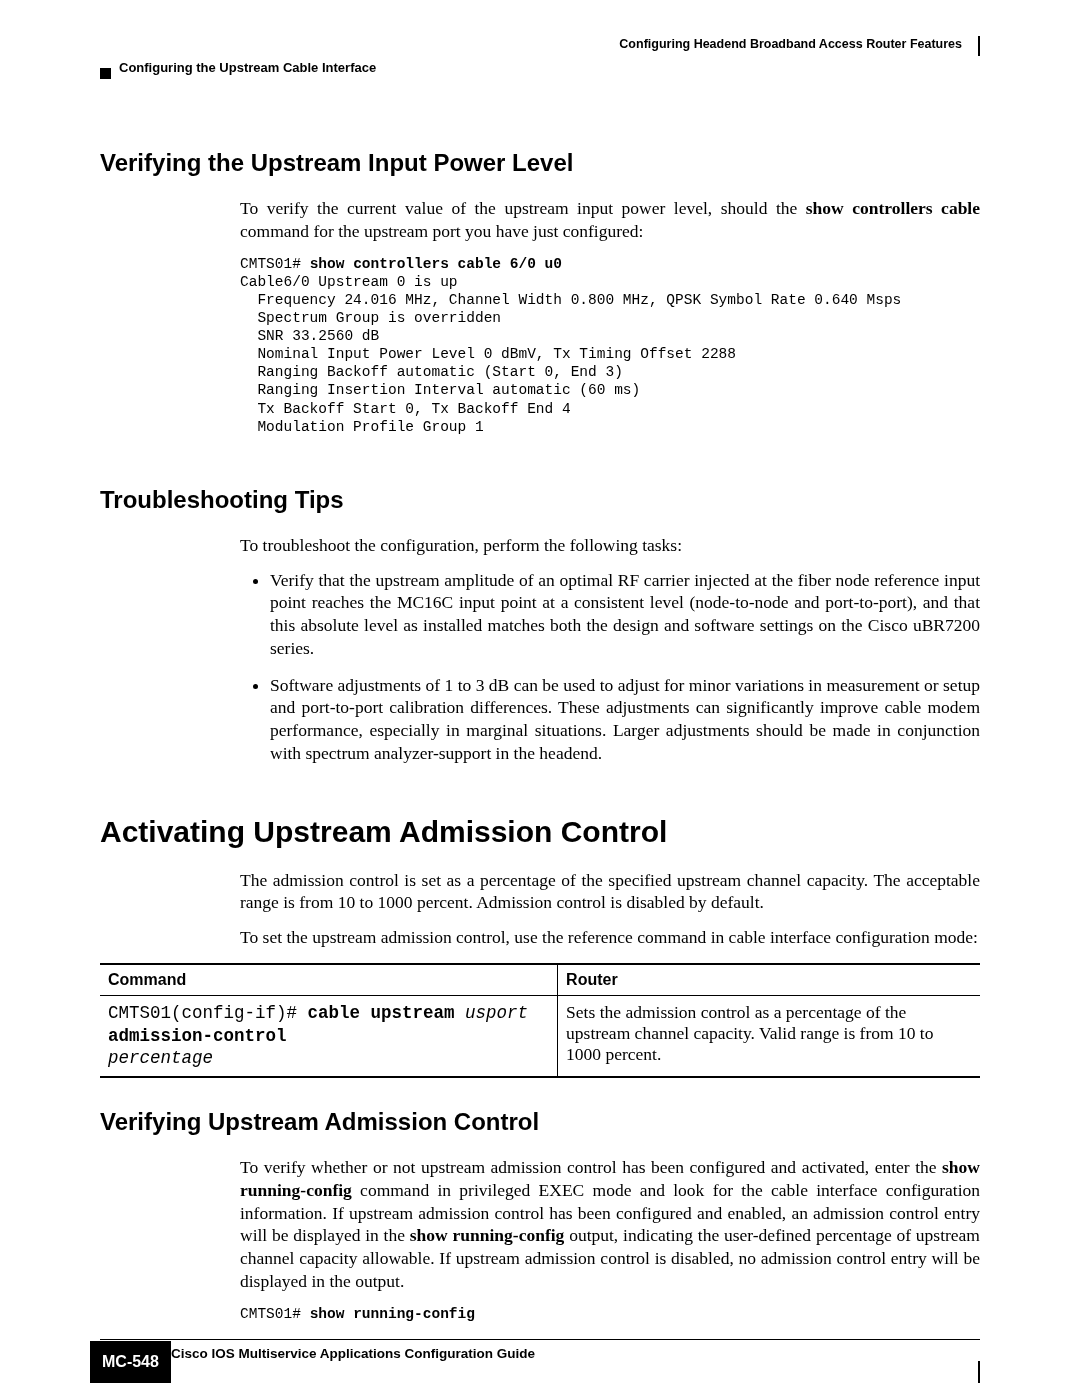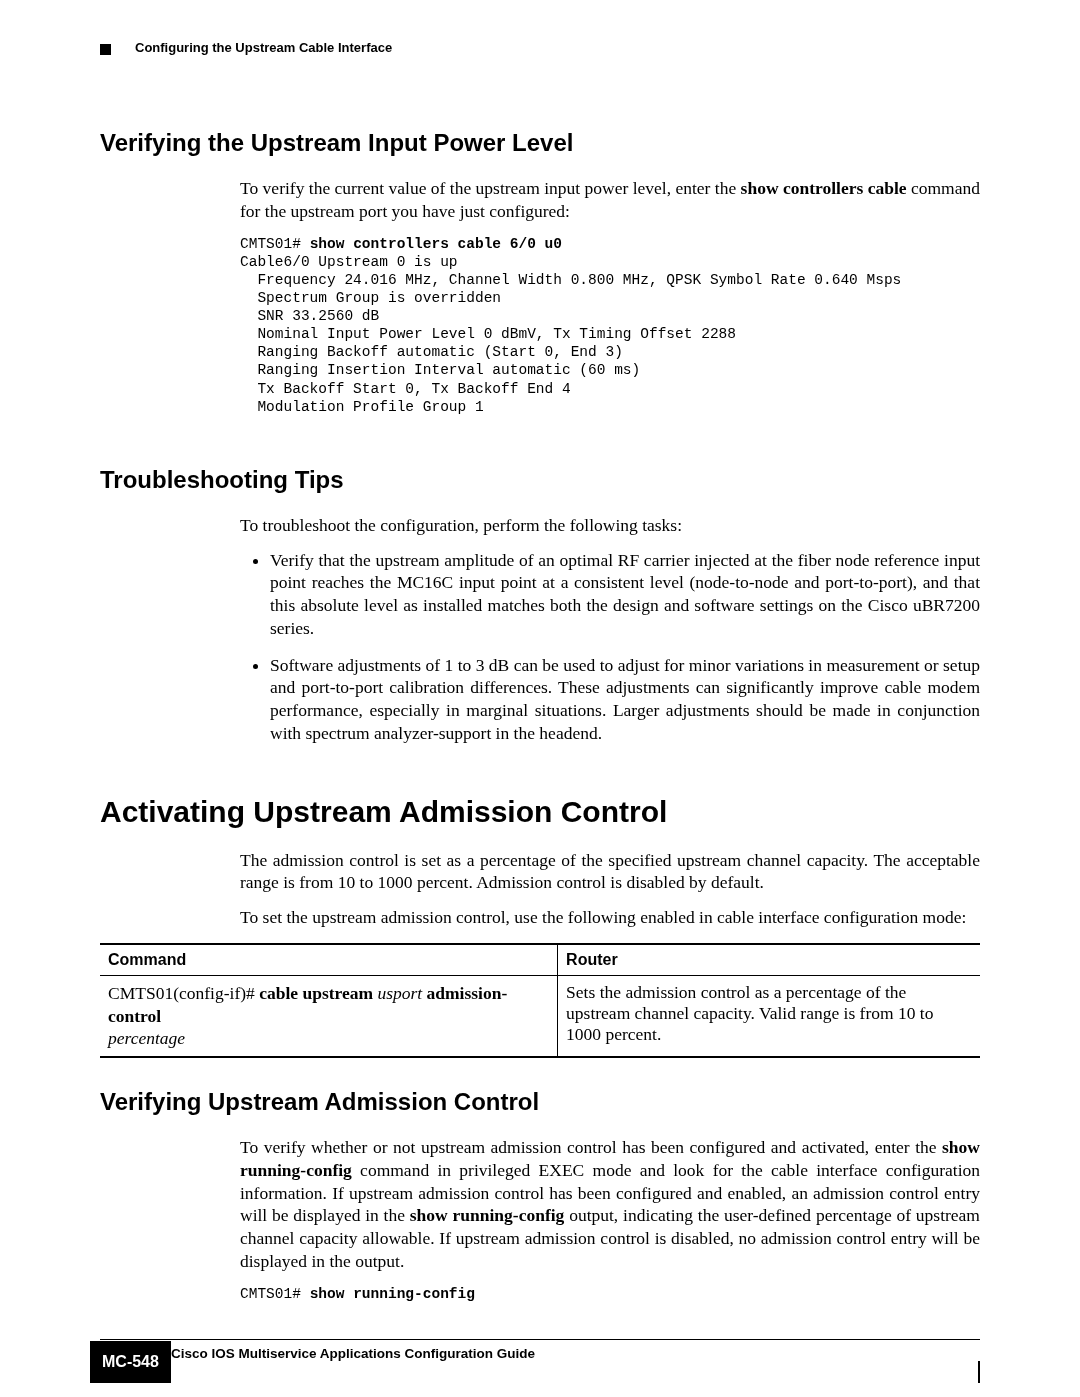--- a/index.html
+++ b/index.html
@@ -24,22 +24,22 @@
     font-weight: bold;
     font-size: 13px;
     margin-bottom: 4px;
   }
   .running-head-right {
     text-align: right;
     font-size: 12.5px;
   }
   .running-head-left {
     display: flex;
-    align-items: center;
-    gap: 24px;
+    align-items: flex-end;
+    gap: 8px;
     margin-top: 4px;
   }
   .sq {
     display: inline-block;
     width: 11px;
     height: 11px;
     background: #000;
   }
   .vrule {
     width: 2px;
@@ -108,21 +108,20 @@
     text-align: left;
     padding: 6px 8px;
     border-top: 2.5px solid #000;
     border-bottom: 1px solid #000;
   }
   table.cmd td {
     font-size: 17.5px;
     padding: 6px 8px;
     vertical-align: top;
     border-bottom: 2.5px solid #000;
-    font-family: Liberation Serif, serif;
   }
   table.cmd th + th,
   table.cmd td + td {
     border-left: 1px solid #000;
   }
   .cmd-cell {
     font-family: "Courier New", Courier, monospace;
     font-size: 14.5px;
     line-height: 1.3;
   }
@@ -175,28 +174,32 @@
     width: 2px;
     height: 22px;
     background: #000;
   }
 </style>
 </head>
 <body>
 
 <div class="page">
 
+  <div style="display:flex;justify-content:flex-end;align-items:center;gap:8px;">
+    <span class="running-head running-head-right">Configuring Headend Broadband Access Router Features</span>
+    <span class="vrule"></span>
+  </div>
   <div class="running-head-left">
     <span class="sq"></span>
     <span class="running-head">Configuring the Upstream Cable Interface</span>
   </div>
 
   <div class="section-h2">Verifying the Upstream Input Power Level</div>
   <div class="body-text">
-    <span>To verify the current value of the upstream input power level, enter the </span><span class="bold">show controllers cable</span><span> command for the upstream port you have just configured:</span>
+    <span>To verify the current value of the upstream input power level, should the </span><span class="bold">show controllers cable</span><span> command for the upstream port you have just configured:</span>
   </div>
   <div class="code-block"><span>CMTS01# </span><span class="bold">show controllers cable 6/0 u0</span>
 <span>Cable6/0 Upstream 0 is up
   Frequency 24.016 MHz, Channel Width 0.800 MHz, QPSK Symbol Rate 0.640 Msps
   Spectrum Group is overridden
   SNR 33.2560 dB
   Nominal Input Power Level 0 dBmV, Tx Timing Offset 2288
   Ranging Backoff automatic (Start 0, End 3)
   Ranging Insertion Interval automatic (60 ms)
   Tx Backoff Start 0, Tx Backoff End 4
@@ -204,21 +207,21 @@
 
   <div class="section-h2" style="margin-top:50px;">Troubleshooting Tips</div>
   <div class="body-text">To troubleshoot the configuration, perform the following tasks:</div>
   <ul class="bullets">
     <li>Verify that the upstream amplitude of an optimal RF carrier injected at the fiber node reference input point reaches the MC16C input point at a consistent level (node-to-node and port-to-port), and that this absolute level as installed matches both the design and software settings on the Cisco uBR7200 series.</li>
     <li>Software adjustments of 1 to 3 dB can be used to adjust for minor variations in measurement or setup and port-to-port calibration differences. These adjustments can significantly improve cable modem performance, especially in marginal situations. Larger adjustments should be made in conjunction with spectrum analyzer-support in the headend.</li>
   </ul>
 
   <div class="section-h1">Activating Upstream Admission Control</div>
   <div class="body-text">The admission control is set as a percentage of the specified upstream channel capacity. The acceptable range is from 10 to 1000 percent. Admission control is disabled by default.</div>
-  <div class="body-text">To set the upstream admission control, use the following enabled in cable interface configuration mode:</div>
+  <div class="body-text">To set the upstream admission control, use the reference command in cable interface configuration mode:</div>
 
   <table class="cmd">
     <colgroup>
         <col style="width:52%">
         <col style="width:48%">
       </colgroup>
     <tbody>
         <tr>
       <th>Command</th>
       <th>Router</th>

